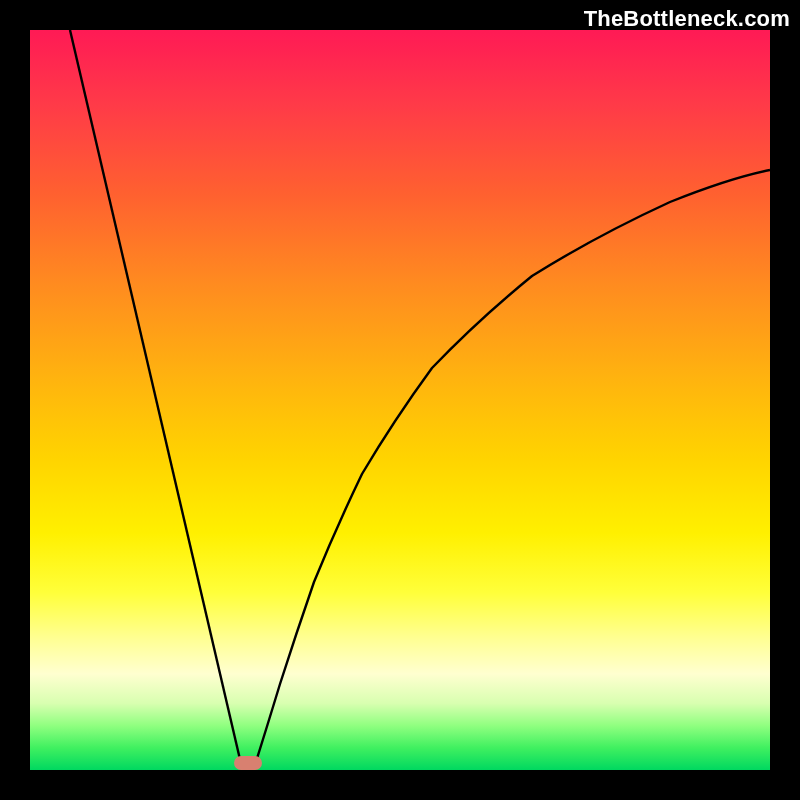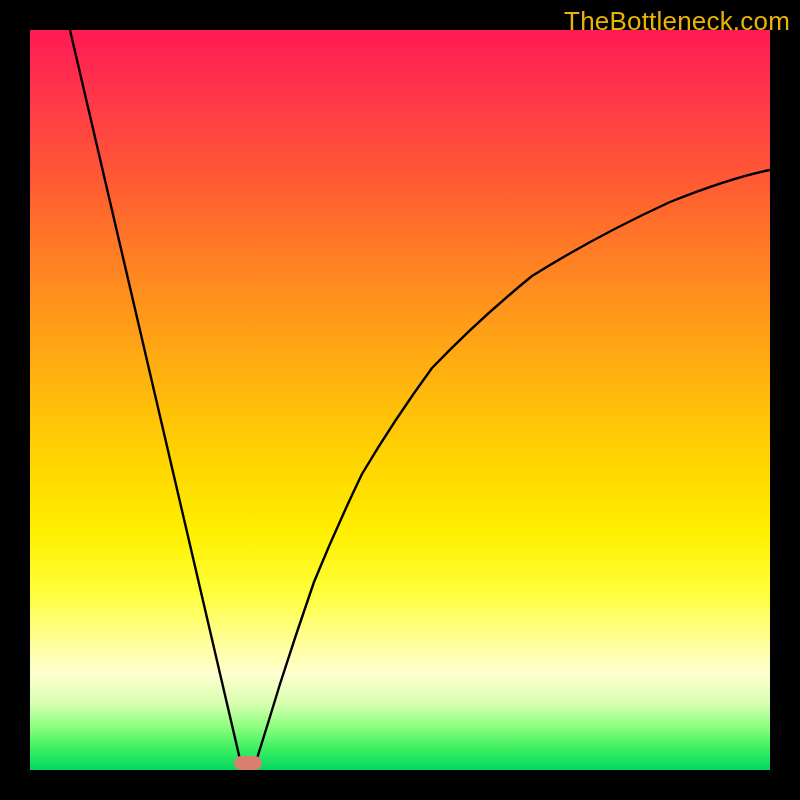--- a/index.html
+++ b/index.html
@@ -30,23 +30,23 @@
       #ffffd0 87%,
       #d8ffb0 91%,
       #90ff80 94%,
       #40f060 97%,
       #00d860 100%);
   }
   .watermark {
     position: absolute;
     top: 6px;
     right: 10px;
-    color: #eab308;
-    font-size: 26px;
-    font-weight: 400;
+    color: #ffffff;
+    font-size: 22px;
+    font-weight: 700;
     letter-spacing: 0.2px;
     z-index: 5;
     user-select: none;
   }
   .marker {
     position: absolute;
     width: 28px;
     height: 14px;
     border-radius: 7px;
     background: #d88070;

